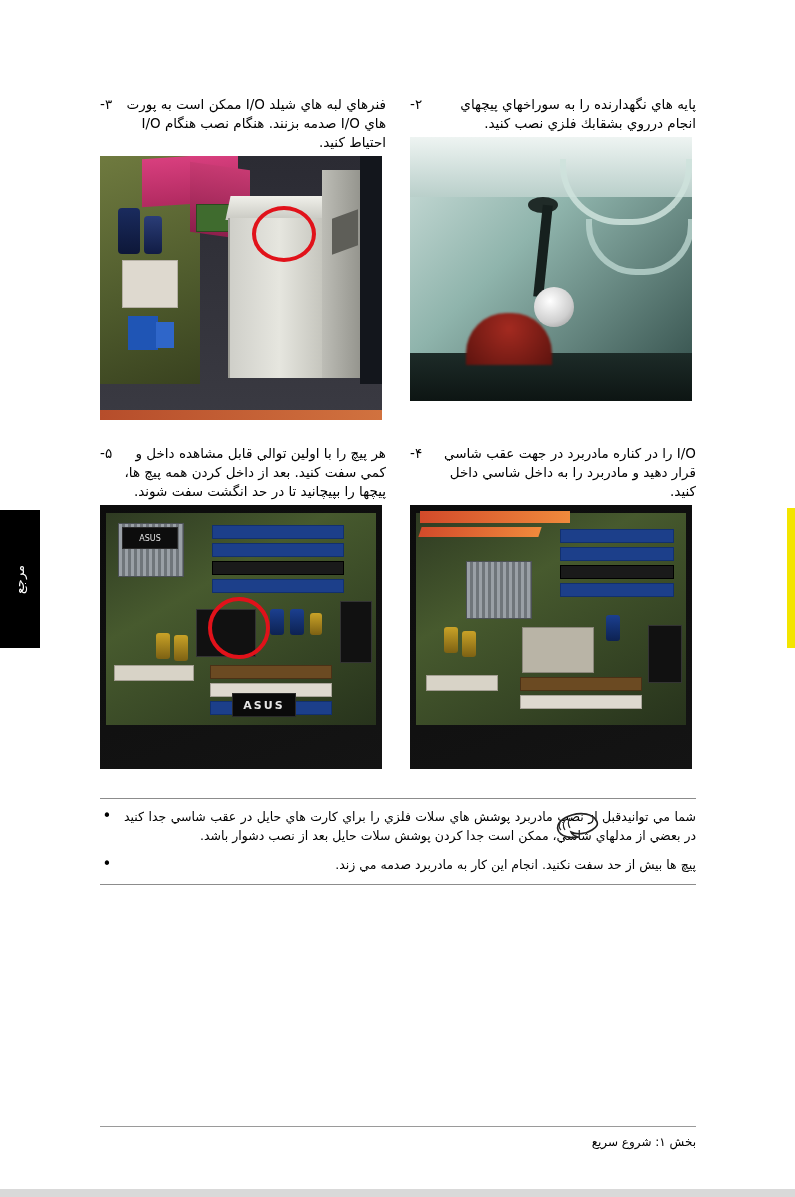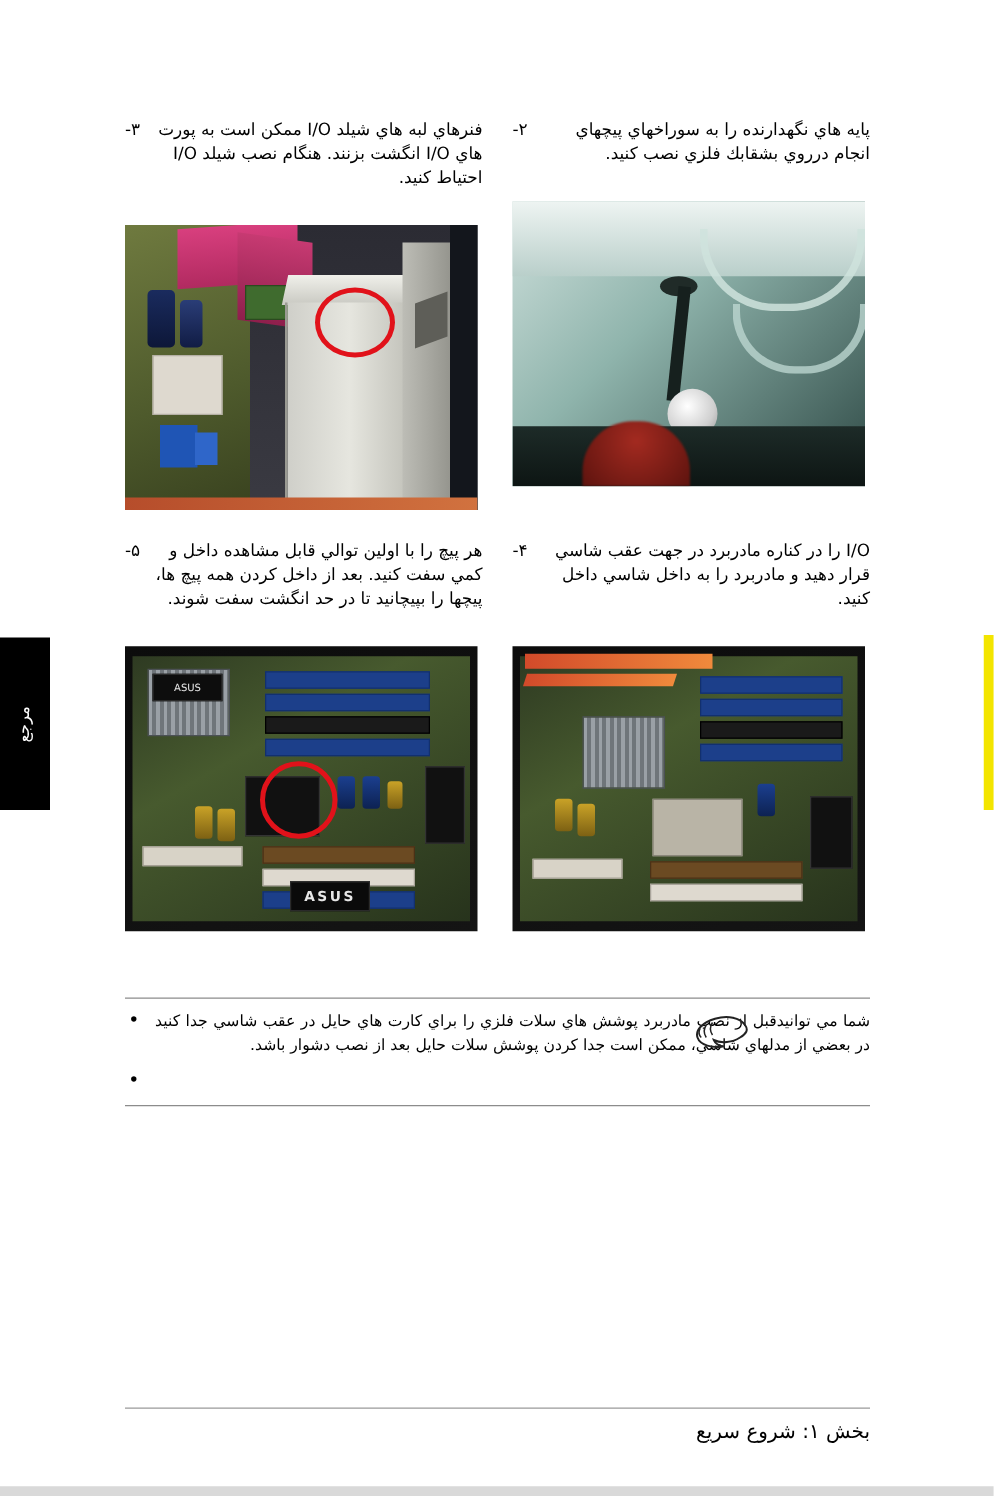--- a/index.html
+++ b/index.html
@@ -84,23 +84,23 @@
   }
   .step-text {
     flex: 1 1 auto;
     font-size: 13.5px;
     line-height: 19px;
     direction: rtl;
     text-align: right;
     color: #000;
   }
   .photo {
-    margin-top: 28px;
+    margin-top: 4px;
     width: 282px;
-    height: 228px;
+    height: 264px;
     position: relative;
     overflow: hidden;
     background: #222;
   }
 
   
   .p1 {
     background:
       linear-gradient(180deg, #2b2b33 0%, #3a3a42 100%);
   }
@@ -240,21 +240,21 @@
     left: 100px;
     top: 1126px;
     width: 596px;
     height: 1px;
     background: #9a9a9a;
   }
   .footer-text {
     position: absolute;
     right: 99px;
     top: 1135px;
-    font-size: 16px;
+    font-size: 12px;
     direction: rtl;
     color: #000;
   }
   .bottom-band {
     position: absolute;
     left: 0;
     bottom: 0;
     width: 795px;
     height: 8px;
     background: #d9d9d9;
@@ -271,21 +271,21 @@
     <span class="left-tab-text">مرجع</span>
   </div>
 
   <div class="steps">
 
     <div class="step-row">
 
       <div class="step-col">
         <div class="step-head">
           <span class="step-num">۳-</span>
-          <span class="step-text">فنرهاي لبه هاي شيلد I/O ممكن است به پورت هاي I/O انگشت بزنند. هنگام نصب شيلد I/O احتياط كنيد.</span>
+          <span class="step-text">فنرهاي لبه هاي شيلد I/O ممكن است به پورت هاي I/O صدمه بزنند. هنگام نصب هنگام I/O احتياط كنيد.</span>
         </div>
         <div class="photo p1">
           <div class="mb"></div>
           <div class="pinkcard"></div>
           <div class="pinkcard2"></div>
           <div class="greenchip"></div>
           <div class="cap1"></div>
           <div class="cap2"></div>
           <div class="whitebox"></div>
           <div class="bluebox"></div>
@@ -381,20 +381,21 @@
   </div>
 
   <div class="notes">
     <div class="rule"></div>
     <div class="note-item">
       <span class="note-bullet">•</span>
       <span class="note-text">شما مي توانيدقبل از نصب مادربرد پوشش هاي سلات فلزي را براي كارت هاي حايل در عقب شاسي جدا كنيد در بعضي از مدلهاي شاسي، ممكن است جدا كردن پوشش سلات حايل بعد از نصب دشوار باشد.</span>
     </div>
     <div class="note-item">
       <span class="note-bullet">•</span>
+      <span class="note-text">پيچ ها بيش از حد سفت نكنيد. انجام اين كار به مادربرد صدمه مي زند.</span>
     </div>
     <div class="rule" style="margin-top:8px;"></div>
   </div>
 
   <div class="hand-icon">
     <svg viewBox="0 0 60 40" width="60" height="40" aria-hidden="true">
       <path d="M50 14 C46 8, 36 6, 26 9 C16 12, 10 18, 12 24 C14 30, 24 33, 33 31 C30 31, 26 29, 25 26 C31 29, 40 28, 46 24 C51 21, 53 18, 50 14 Z" fill="none" stroke="#222" stroke-width="1.6"></path>
       <path d="M24 12 C22 15, 22 19, 24 22" fill="none" stroke="#222" stroke-width="1.2"></path>
       <path d="M19 14 C17 17, 17 21, 19 24" fill="none" stroke="#222" stroke-width="1.2"></path>
       <path d="M14 17 C13 19, 13 22, 15 24" fill="none" stroke="#222" stroke-width="1.2"></path>

